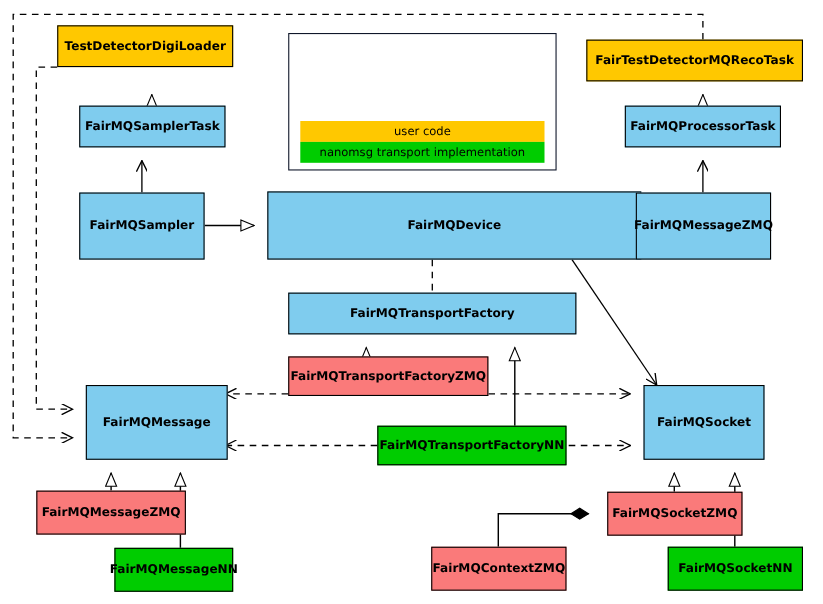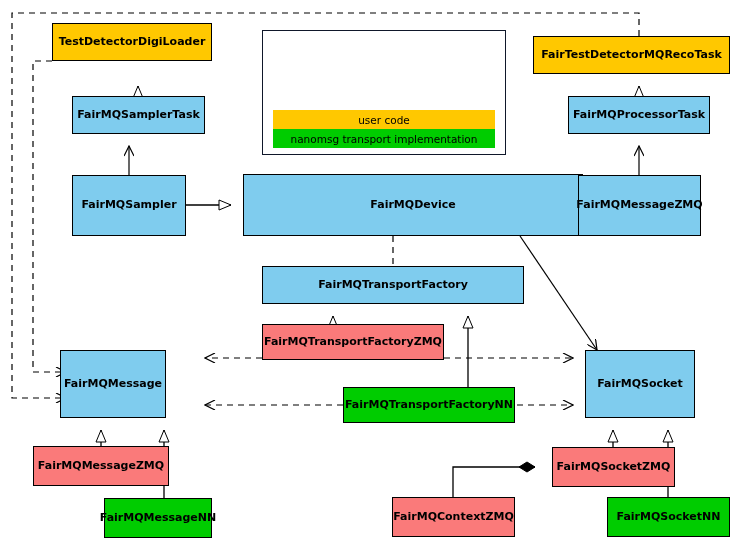--- a/index.html
+++ b/index.html
@@ -164,21 +164,21 @@
       </div>
       <div class="node c-framework abstract" style="left: 262px; top: 266px; width: 262px; height: 38px;">
         <span>FairMQTransportFactory</span>
       </div>
       <div class="node c-zeromq" style="left: 262px; top: 324px; width: 182px; height: 36px;">
         <span>FairMQTransportFactoryZMQ</span>
       </div>
       <div class="node c-nanomsg" style="left: 343px; top: 387px; width: 172px; height: 36px;">
         <span>FairMQTransportFactoryNN</span>
       </div>
-      <div class="node c-framework abstract" style="left: 60px; top: 350px; width: 106px; height: 68px;">
+      <div class="node c-framework abstract" style="left: 78px; top: 350px; width: 129px; height: 68px;">
         <span>FairMQMessage</span>
       </div>
       <div class="node c-framework abstract" style="left: 585px; top: 350px; width: 110px; height: 68px;">
         <span>FairMQSocket</span>
       </div>
       <div class="node c-zeromq" style="left: 33px; top: 446px; width: 136px; height: 40px;">
         <span>FairMQMessageZMQ</span>
       </div>
       <div class="node c-nanomsg" style="left: 104px; top: 498px; width: 108px; height: 40px;">
         <span>FairMQMessageNN</span>

